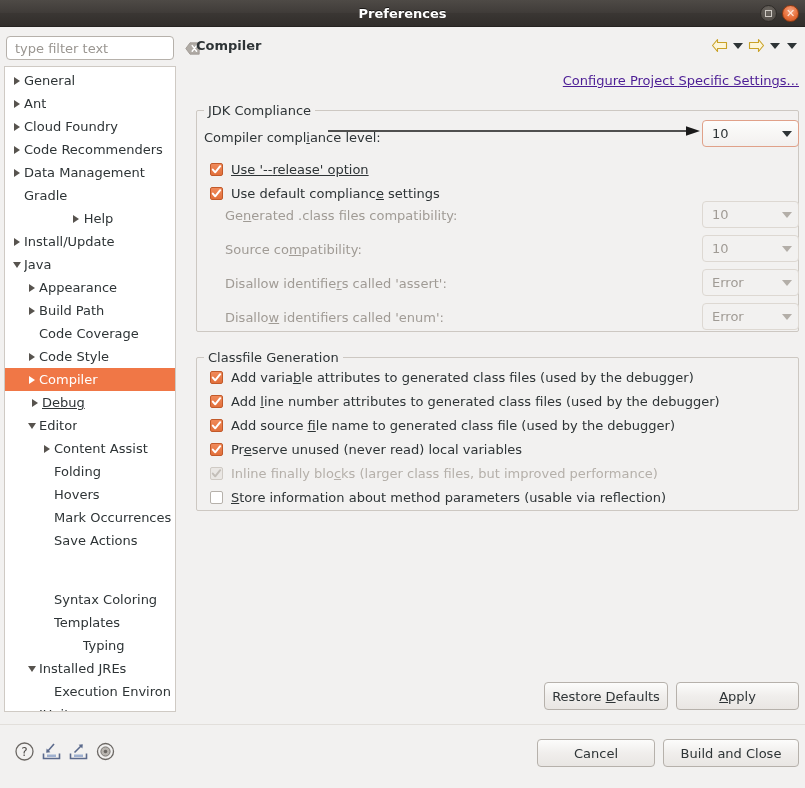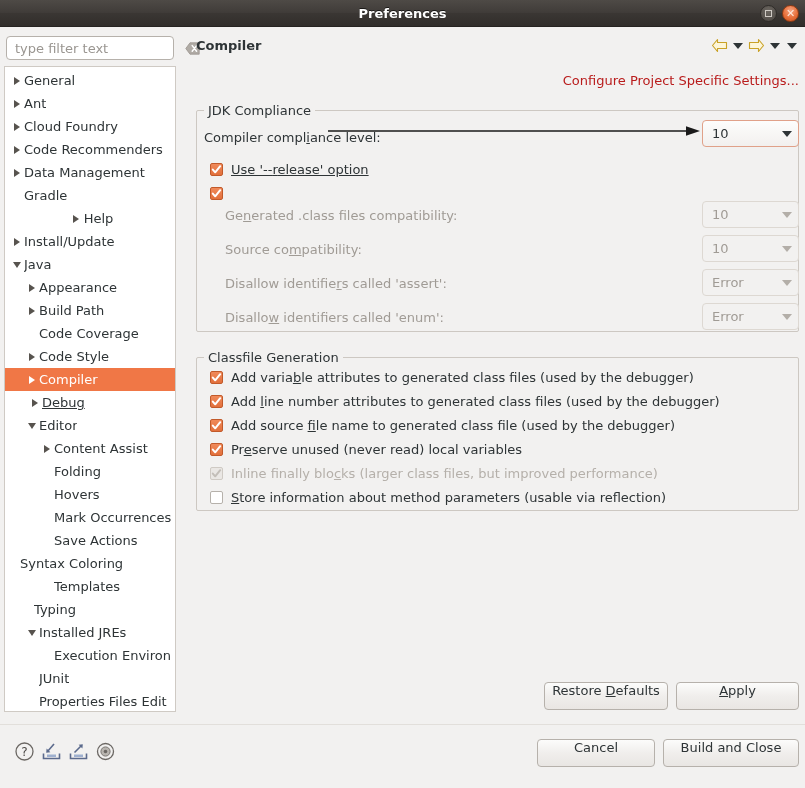--- a/index.html
+++ b/index.html
@@ -121,21 +121,21 @@
     border-left: 5px solid transparent;
     border-right: 5px solid transparent;
     border-top: 6px solid #2e3436;
     margin: 0 2px;
   }
   .link-row {
     position: absolute; right: 6px; top: 73px;
     font-size: 13px;
   }
   .link {
-    color: #b91c1c; cursor: pointer;
+    color: #4c1d95; text-decoration: underline; cursor: pointer;
   }
 
   .group {
     position: absolute;
     border: 1px solid #cdc8c2;
     border-radius: 2px;
     background: transparent;
   }
   .group-title {
     position: absolute; top: -8px; left: 7px;
@@ -201,21 +201,21 @@
   .cbox .tick { display: block; }
   .cb-label { font-size: 13px; color: #2e3436; white-space: nowrap; }
   .cb-label.disabled { color: #b5b0aa; }
 
   
   .btn {
     background: linear-gradient(to bottom, #fcfcfb 0%, #f0eeec 50%, #e9e6e3 100%);
     border: 1px solid #b6b1ab;
     border-radius: 4px;
     font-family: inherit; font-size: 13px; color: #2e3436;
-    display: flex; align-items: flex-start; justify-content: center;
+    display: flex; align-items: center; justify-content: center;
     cursor: pointer;
   }
   #restore-defaults { position: absolute; left: 544px; top: 682px; width: 124px; height: 28px; }
   #apply-btn { position: absolute; left: 676px; top: 682px; width: 123px; height: 28px; }
   #cancel-btn { position: absolute; left: 537px; top: 739px; width: 118px; height: 28px; }
   #apply-close-btn { position: absolute; left: 663px; top: 739px; width: 136px; height: 28px; }
 
   .sep-line {
     position: absolute; left: 0; top: 724px; width: 805px; height: 1px;
     background: #e2dfdb;
@@ -370,29 +370,29 @@
           <span class="tree-label">Hovers</span>
         </div>
         <div class="tree-item" style="padding-left: 34px;">
           <span class="twisty"></span>
           <span class="tree-label">Mark Occurrences</span>
         </div>
         <div class="tree-item" style="padding-left: 34px;">
           <span class="twisty"></span>
           <span class="tree-label">Save Actions</span>
         </div>
-        <div class="tree-item" style="">
+        <div class="tree-item" style="padding-left: 34px; margin-top: 36px;">
           <span class="twisty"></span>
           <span class="tree-label">Syntax Coloring</span>
         </div>
         <div class="tree-item" style="padding-left: 34px;">
           <span class="twisty"></span>
           <span class="tree-label">Templates</span>
         </div>
-        <div class="tree-item" style="padding-left: 14px;">
+        <div class="tree-item" style="padding-left: 14px; justify-content: center;">
           <span class="twisty"></span>
           <span class="tree-label">Typing</span>
         </div>
         <div class="tree-item" style="padding-left: 19px;">
           <span class="twisty">
             <span class="tri open"></span>
           </span>
           <span class="tree-label">Installed JREs</span>
         </div>
         <div class="tree-item" style="padding-left: 34px;">
@@ -453,20 +453,21 @@
             </svg>
           </span>
           <span class="cb-label"><span>Use '--</span><span class="mn">r</span><span>elease' option</span></span>
         </div>
         <div class="cb-row" style="left: 13px; top: 72px;">
           <span class="cbox on">
             <svg class="tick" width="11" height="11" viewBox="0 0 11 11">
               <path d="M1.8 5.6 L4.2 8.3 L9.2 2.2" fill="none" stroke="#ffffff" stroke-width="2" stroke-linecap="round" stroke-linejoin="round"></path>
             </svg>
           </span>
+          <span class="cb-label"><span>Use default complianc</span><span class="mn">e</span><span> settings</span></span>
         </div>
       </div>
     <div id="jdk-disabled">
         <div class="field-row" style="left: 28px; top: 91px;">
           <span class="field-label disabled"><span>Ge</span><span class="mn">n</span><span>erated .class files compatibility:</span></span>
         </div>
         <div class="combo disabled" style="left: 505px; top: 90px;">
           <span class="val">10</span>
           <span class="arrow"></span>
         </div>

